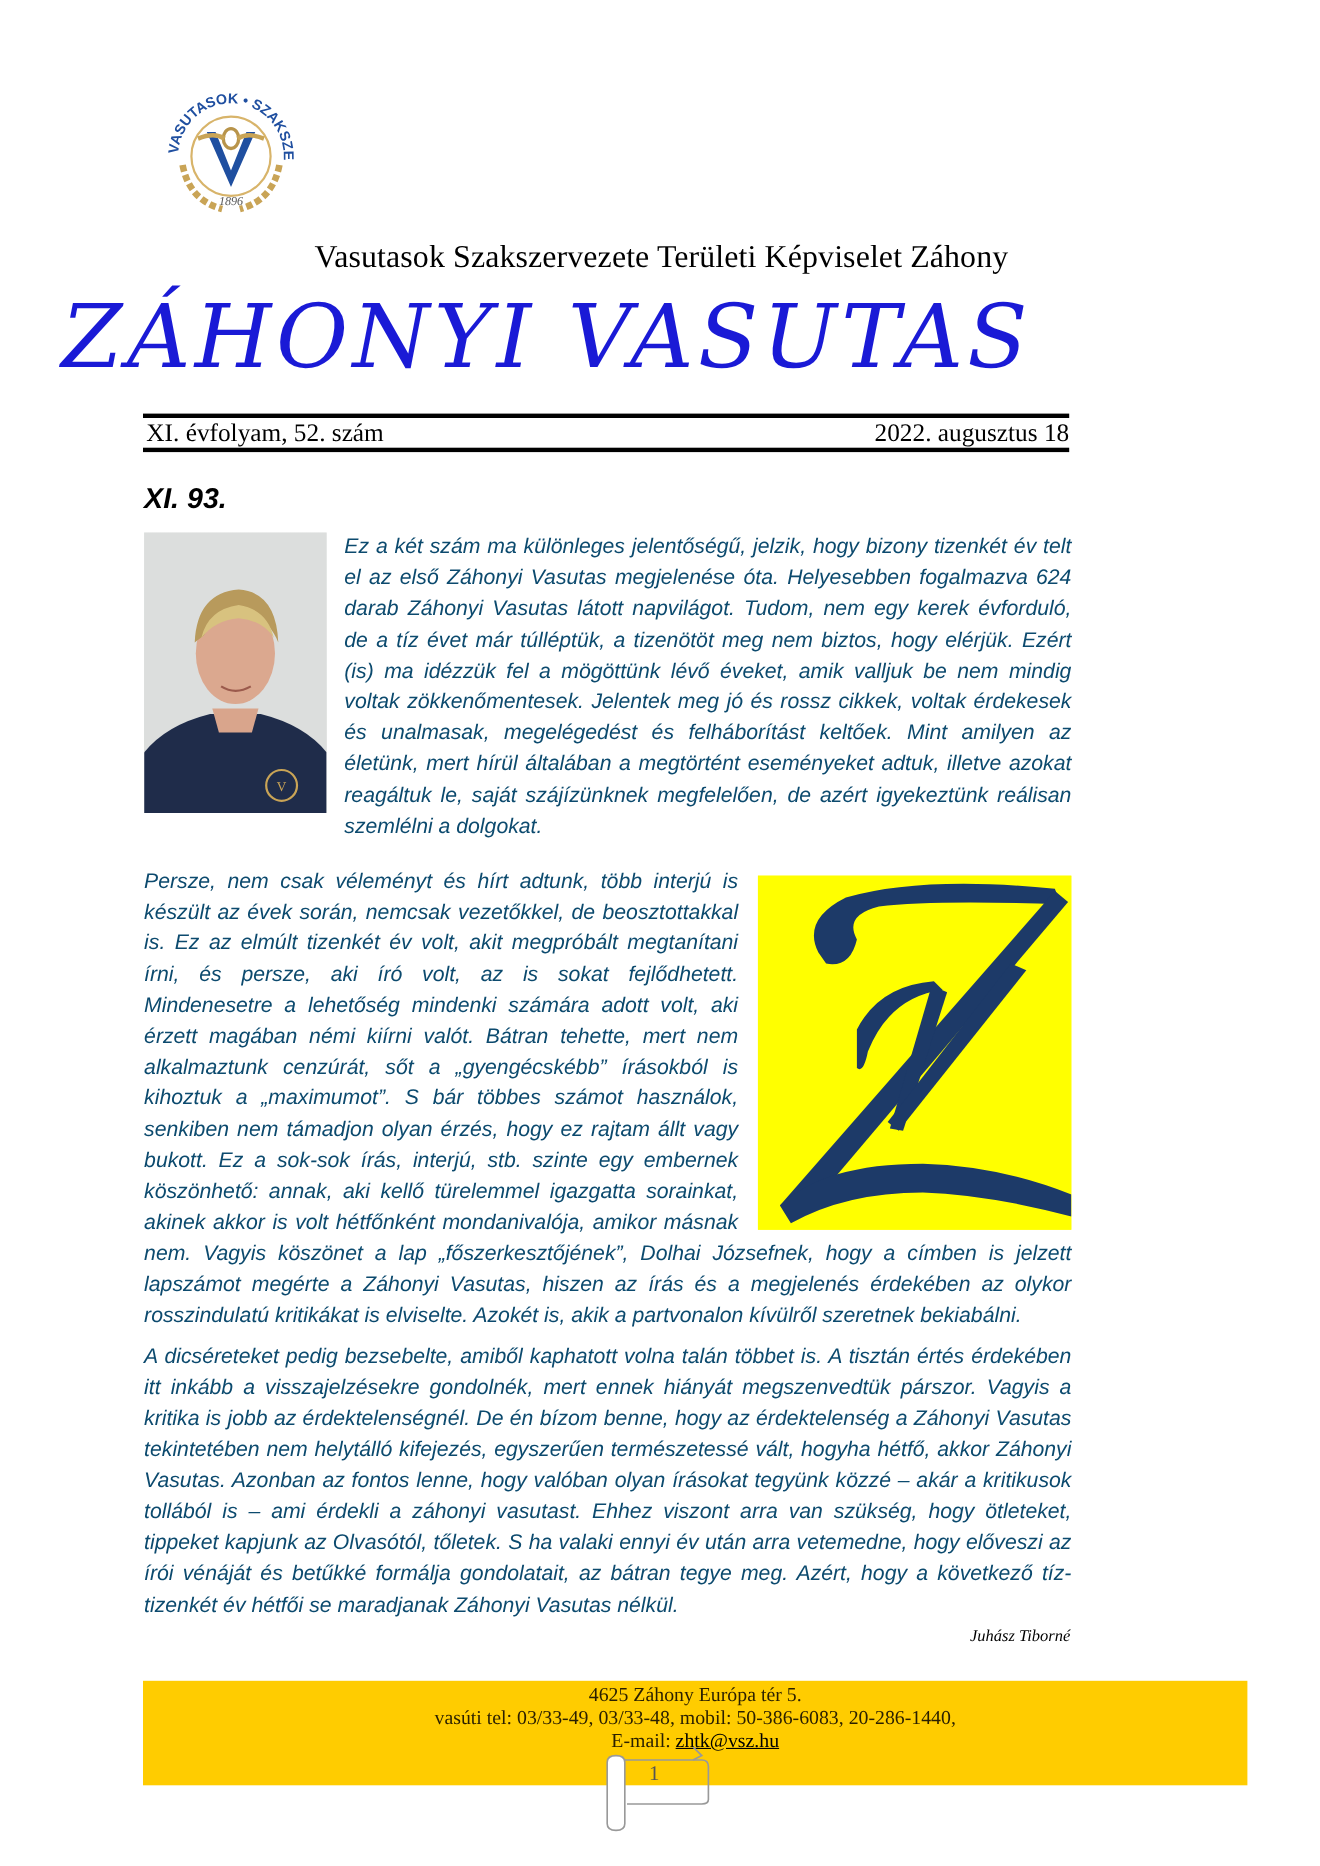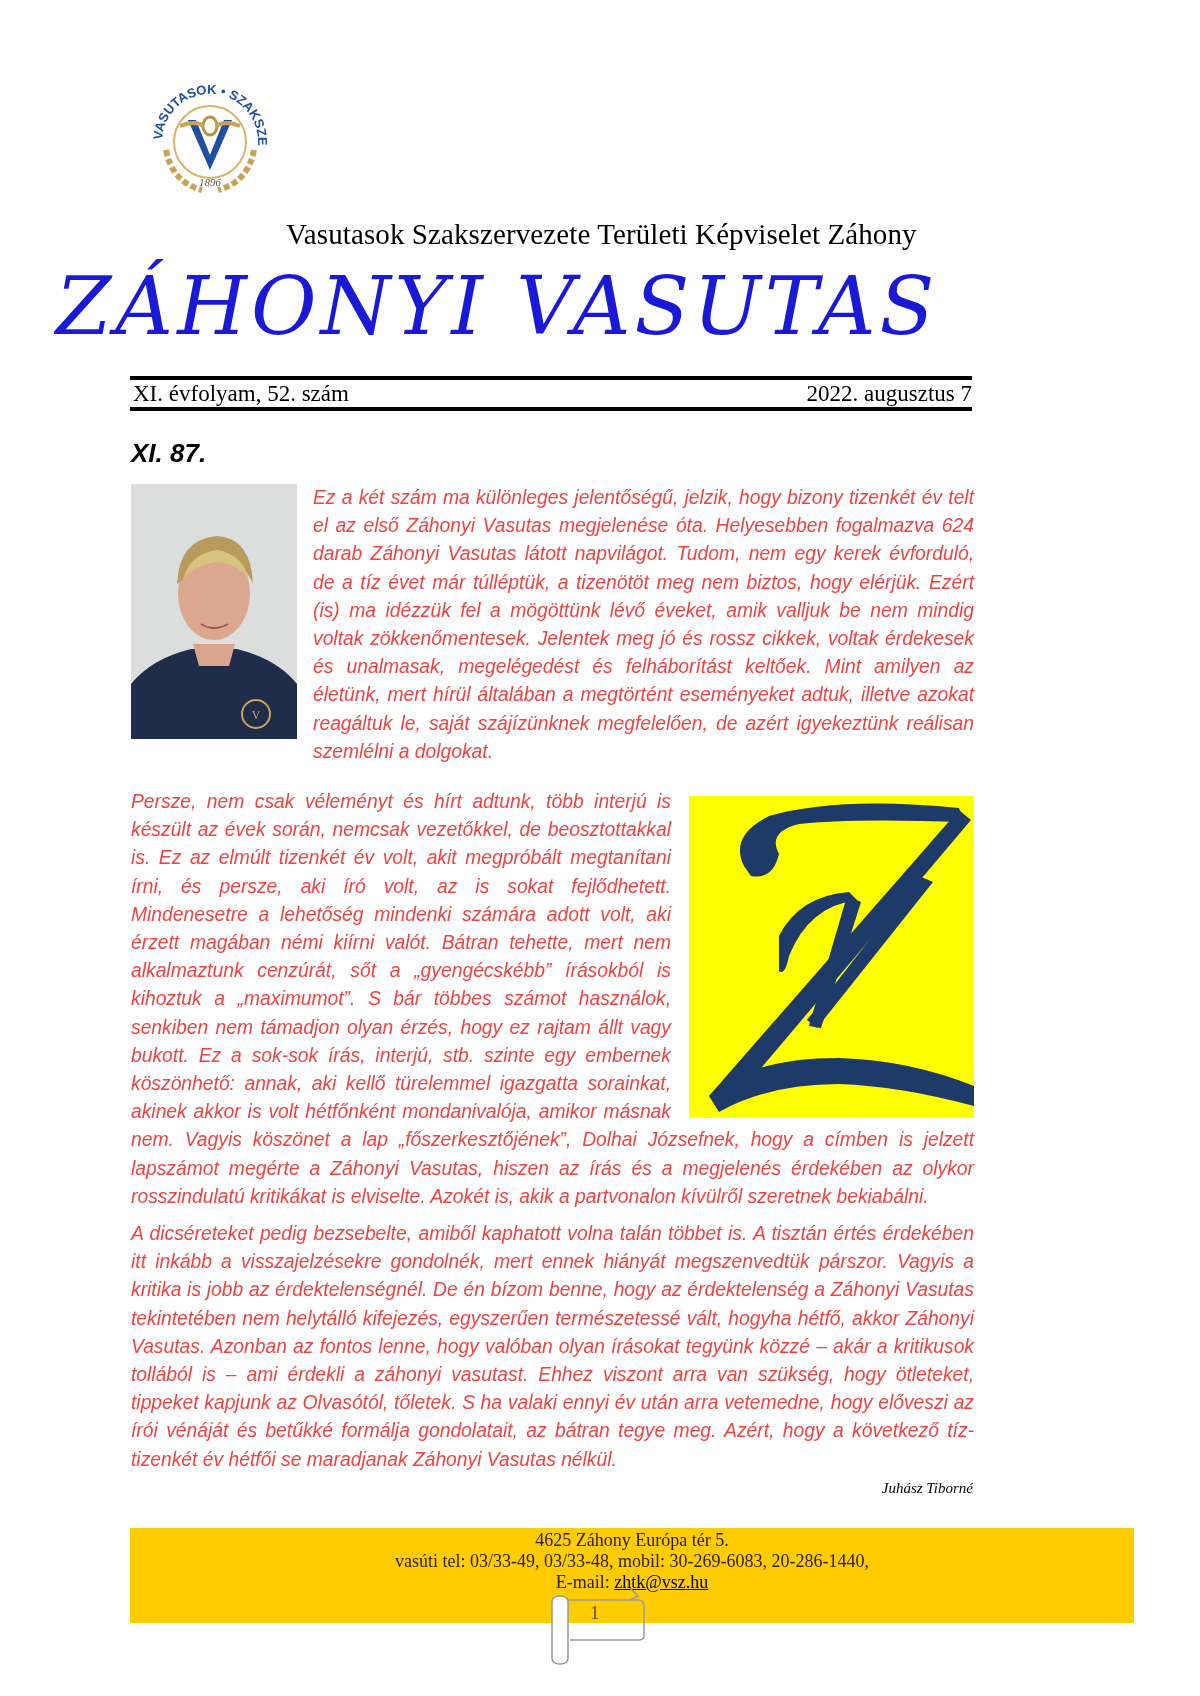--- a/index.html
+++ b/index.html
@@ -6,21 +6,21 @@
   body { width:1200px; height:1696px; position:relative; overflow:hidden; font-family:"Liberation Serif", serif; color:#000; }
   .logo { position:absolute; left:140px; top:70px; width:140px; height:130px; }
   .org-line { position:absolute; left:286px; top:178px; font-size:29px; font-family:"Liberation Serif", serif; white-space:nowrap; letter-spacing:0.1px;margin-top:40px; }
   .masthead { position:absolute; left:0; width:972px; top:262px; text-align:center; font-family:"DejaVu Serif", serif; font-style:italic; font-size:80px; color:#1a1ad6; letter-spacing:4px; line-height:90px; padding-left:22px; box-sizing:border-box; }
   .rule-top { position:absolute; left:130px; top:376px; width:842px; height:4px; background:#000; }
   .rule-bottom { position:absolute; left:130px; top:407px; width:842px; height:4px; background:#000; }
   .issue { position:absolute; left:133px; top:380px; font-size:23px; line-height:27px; }
   .date { position:absolute; right:228px; top:380px; font-size:23px; line-height:27px; }
   .article-title { position:absolute; left:131px; top:438px; font-family:"Liberation Sans", sans-serif; font-weight:bold; font-style:italic; font-size:26px; }
   .photo { position:absolute; left:131px; top:484px; width:166px; height:255px; background:linear-gradient(#e2e4e3,#d7d9d8); overflow:hidden; }
-  .text { font-family:"Liberation Sans", sans-serif; font-style:italic; font-size:19.3px; line-height:28.2px; text-align:justify; color:#ef4444; }
+  .text { font-family:"Liberation Sans", sans-serif; font-style:italic; font-size:19.3px; line-height:28.2px; text-align:justify; color:#0c4a6e; }
   .p1 { position:absolute; left:313px; top:484px; width:661px; }
   .p2 { position:absolute; left:131px; top:788px; width:843px; }
   .z-box { float:right; width:285px; height:322px; margin:8px 0 0 18px; background:#ffff00; position:relative; }
   .p3 { position:absolute; left:131px; top:1220px; width:843px; }
   .sign { position:absolute; right:227px; top:1480px; font-family:Liberation Serif, serif; font-style:italic; font-size:15px; }
   .footer { position:absolute; left:130px; top:1528px; width:1004px; height:95px; background:#ffcc00; text-align:center; font-family:"Liberation Serif", serif; font-size:18px; line-height:21px; color:#2a1f00; padding-top:2px; box-sizing:border-box; }
   .footer a { color:#000000; text-decoration:underline;text-align:center; }
   .page-num { position:absolute; left:540px; top:1588px; width:110px; height:78px; }
   .page-num span { position:absolute; left:50px; top:14px; font-size:19px; color:#555; font-family:"Liberation Serif", serif; }
 </style>
@@ -44,24 +44,24 @@
     <text x="70" y="116" text-anchor="middle" font-family="Liberation Serif, serif" font-style="italic" font-size="11" fill="#555">1896</text>
   </svg>
 </div>
 
 <div class="org-line">Vasutasok Szakszervezete Területi Képviselet Záhony</div>
 
 <div class="masthead">ZÁHONYI VASUTAS</div>
 
 <div class="rule-top"></div>
 <div class="issue">XI. évfolyam, 52. szám</div>
-<div class="date">2022. augusztus 7</div>
+<div class="date">2022. augusztus 18</div>
 <div class="rule-bottom"></div>
 
-<div class="article-title">XI. 87.</div>
+<div class="article-title">XI. 93.</div>
 
 <div class="photo">
   <svg width="166" height="255" viewBox="0 0 166 255">
     <rect width="166" height="255" fill="#dcdedd"></rect>
     <path d="M0,200 Q20,175 60,165 L106,165 Q146,175 166,200 L166,255 L0,255 Z" fill="#1f2c4a"></path>
     <path d="M62,160 L104,160 L98,182 L68,182 Z" fill="#d9a58c"></path>
     <ellipse cx="83" cy="110" rx="36" ry="46" fill="#dba88f"></ellipse>
     <path d="M46,100 Q48,55 86,52 Q120,54 122,100 Q112,76 90,72 Q66,74 54,94 Z" fill="#b89a5c"></path>
     <path d="M52,96 Q58,70 86,66 Q112,70 118,96 Q108,80 86,78 Q64,80 52,96 Z" fill="#d8c27f"></path>
     <path d="M70,140 Q83,148 97,140" stroke="#9b5a4c" stroke-width="2" fill="none"></path>
@@ -86,21 +86,21 @@
   </div>
   <span>Persze, nem csak véleményt és hírt adtunk, több interjú is készült az évek során, nemcsak vezetőkkel, de beosztottakkal is. Ez az elmúlt tizenkét év volt, akit megpróbált megtanítani írni, és persze, aki író volt, az is sokat fejlődhetett. Mindenesetre a lehetőség mindenki számára adott volt, aki érzett magában némi kiírni valót. Bátran tehette, mert nem alkalmaztunk cenzúrát, sőt a „gyengécskébb” írásokból is kihoztuk a „maximumot”. S bár többes számot használok, senkiben nem támadjon olyan érzés, hogy ez rajtam állt vagy bukott. Ez a sok-sok írás, interjú, stb. szinte egy embernek köszönhető: annak, aki kellő türelemmel igazgatta sorainkat, akinek akkor is volt hétfőnként mondanivalója, amikor másnak nem. Vagyis köszönet a lap „főszerkesztőjének”, Dolhai Józsefnek, hogy a címben is jelzett lapszámot megérte a Záhonyi Vasutas, hiszen az írás és a megjelenés érdekében az olykor rosszindulatú kritikákat is elviselte. Azokét is, akik a partvonalon kívülről szeretnek bekiabálni.</span>
 </div>
 
 <div class="text p3">A dicséreteket pedig bezsebelte, amiből kaphatott volna talán többet is. A tisztán értés érdekében itt inkább a visszajelzésekre gondolnék, mert ennek hiányát megszenvedtük párszor. Vagyis a kritika is jobb az érdektelenségnél. De én bízom benne, hogy az érdektelenség a Záhonyi Vasutas tekintetében nem helytálló kifejezés, egyszerűen természetessé vált, hogyha hétfő, akkor Záhonyi Vasutas. Azonban az fontos lenne, hogy valóban olyan írásokat tegyünk közzé – akár a kritikusok tollából is – ami érdekli a záhonyi vasutast. Ehhez viszont arra van szükség, hogy ötleteket, tippeket kapjunk az Olvasótól, tőletek. S ha valaki ennyi év után arra vetemedne, hogy előveszi az írói vénáját és betűkké formálja gondolatait, az bátran tegye meg. Azért, hogy a következő tíz-tizenkét év hétfői se maradjanak Záhonyi Vasutas nélkül.</div>
 
 <div class="sign">Juhász Tiborné</div>
 
 <div class="footer">
   <div>4625 Záhony Európa tér 5.</div>
-  <div>vasúti tel: 03/33-49, 03/33-48, mobil: 30-269-6083, 20-286-1440,</div>
+  <div>vasúti tel: 03/33-49, 03/33-48, mobil: 50-386-6083, 20-286-1440,</div>
   <div>
     <span>E-mail: </span><a title="zhtk@vsz.hu">zhtk@vsz.hu</a>
   </div>
 </div>
 
 <div class="page-num">
   <svg width="110" height="78" viewBox="0 0 110 78">
     <path d="M22,12 L98,12 Q104,12 104,18 L104,48 Q104,52 98,52 L30,52" fill="none" stroke="#999" stroke-width="1.5"></path>
     <path d="M12,14 Q12,8 20,8 Q28,8 28,14 L28,70 Q28,76 20,76 Q12,76 12,70 Z" fill="#fff" stroke="#999" stroke-width="1.5"></path>
     <path d="M90,0 L98,8 L90,12" fill="none" stroke="#999" stroke-width="1.5"></path>

